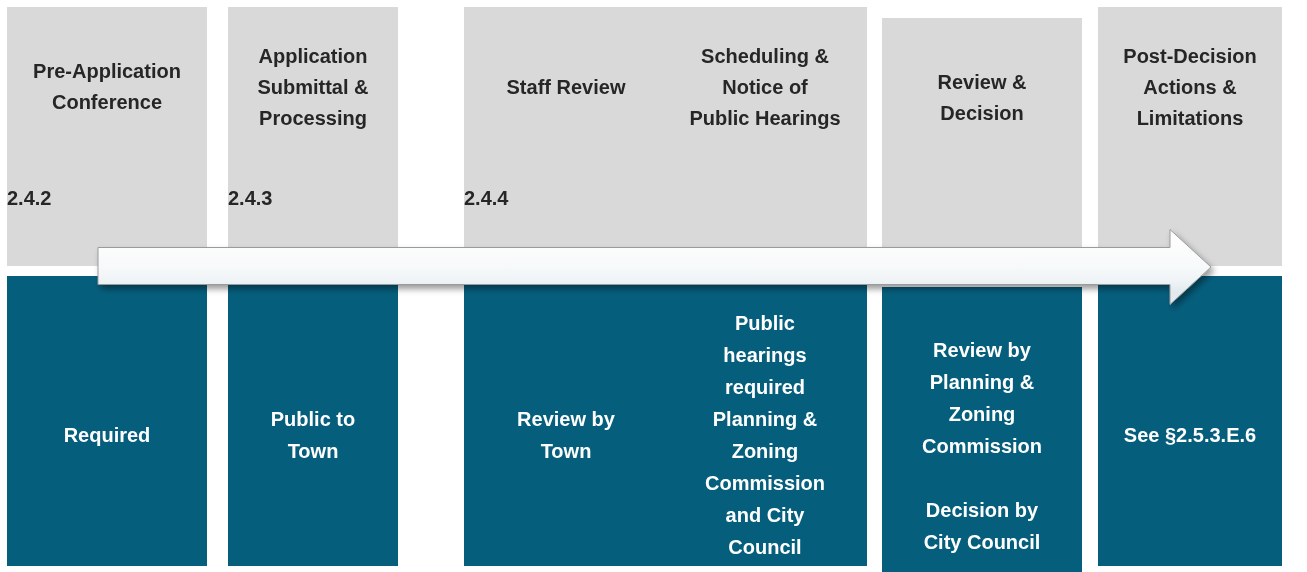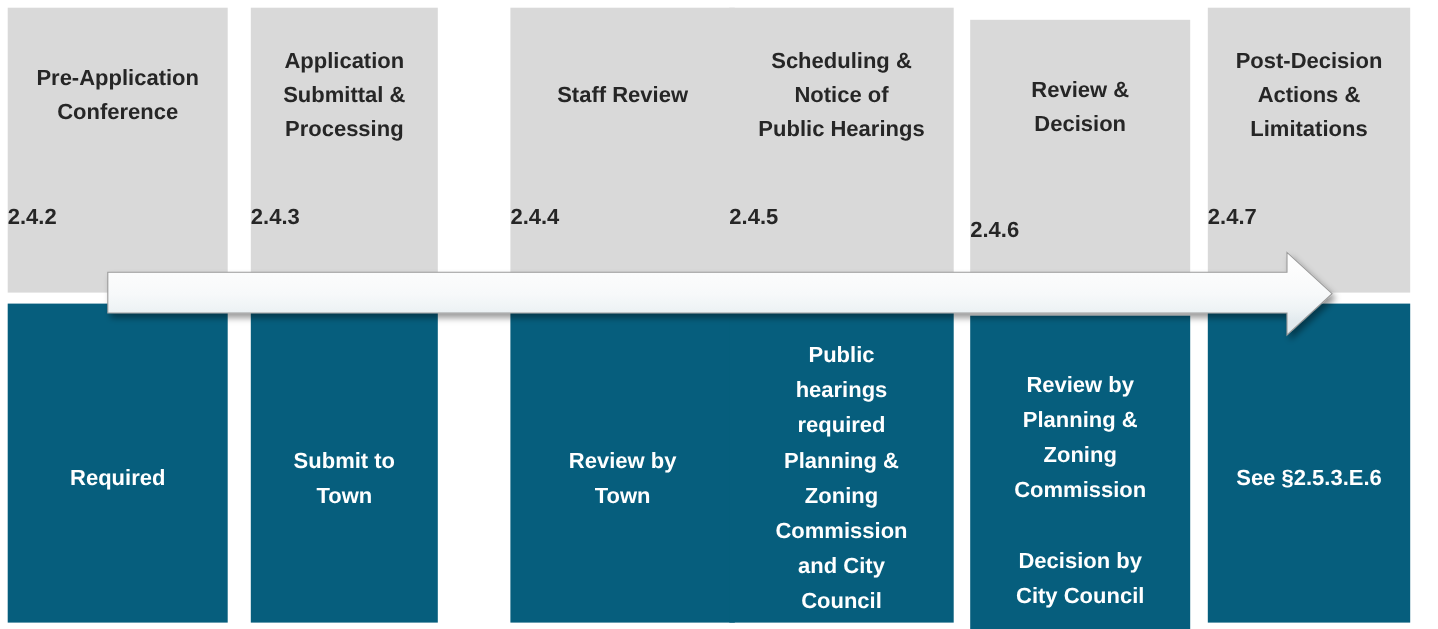--- a/index.html
+++ b/index.html
@@ -99,78 +99,75 @@
   </div>
 
   <div class="col" style="left:228px; width:170px;">
     <div class="step-header">
       <div class="step-title">Application
 Submittal &amp;
 Processing</div>
       <div class="step-section">2.4.3</div>
     </div>
     <div class="step-detail">
-      <div class="step-detail-text">Submit to
+      <div class="step-detail-text">Public to
 Town</div>
     </div>
   </div>
 
   <div class="col" style="left:464px; width:204px;">
     <div class="step-header">
       <div class="step-title">Staff Review</div>
       <div class="step-section">2.4.4</div>
     </div>
     <div class="step-detail">
       <div class="step-detail-text">Review by
 Town</div>
     </div>
   </div>
 
   <div class="col" style="left:663px; width:204px;">
     <div class="step-header">
       <div class="step-title">Scheduling &amp;
 Notice of
 Public Hearings</div>
-      <div class="step-section">2.4.5</div>
     </div>
     <div class="step-detail">
       <div class="step-detail-text">Public
 hearings
 required
 Planning &amp;
 Zoning
 Commission
 and City
 Council</div>
     </div>
   </div>
 
   <div class="col" style="left:882px; width:200px;margin-top:11px;">
     <div class="step-header">
       <div class="step-title">Review &amp;
 Decision</div>
-      <div class="step-section">2.4.6</div>
     </div>
     <div class="step-detail">
       <div class="step-detail-text">Review by
 Planning &amp;
 Zoning
 Commission
 
 Decision by
 City Council</div>
     </div>
   </div>
 
   <div class="col" style="left:1098px; width:184px;">
     <div class="step-header">
       <div class="step-title">Post-Decision
 Actions &amp;
 Limitations</div>
-      <div class="step-section">2.4.7</div>
     </div>
     <div class="step-detail">
       <div class="step-detail-text">See §2.5.3.E.6</div>
     </div>
   </div>
 
   <svg class="arrow-layer" viewBox="0 0 1307 572" aria-hidden="true">
     <defs>
       <linearGradient id="agrad" x1="0" y1="243" x2="0" y2="292" gradientUnits="userSpaceOnUse">
         <stop offset="0" stop-color="#fdfdfd"></stop>

